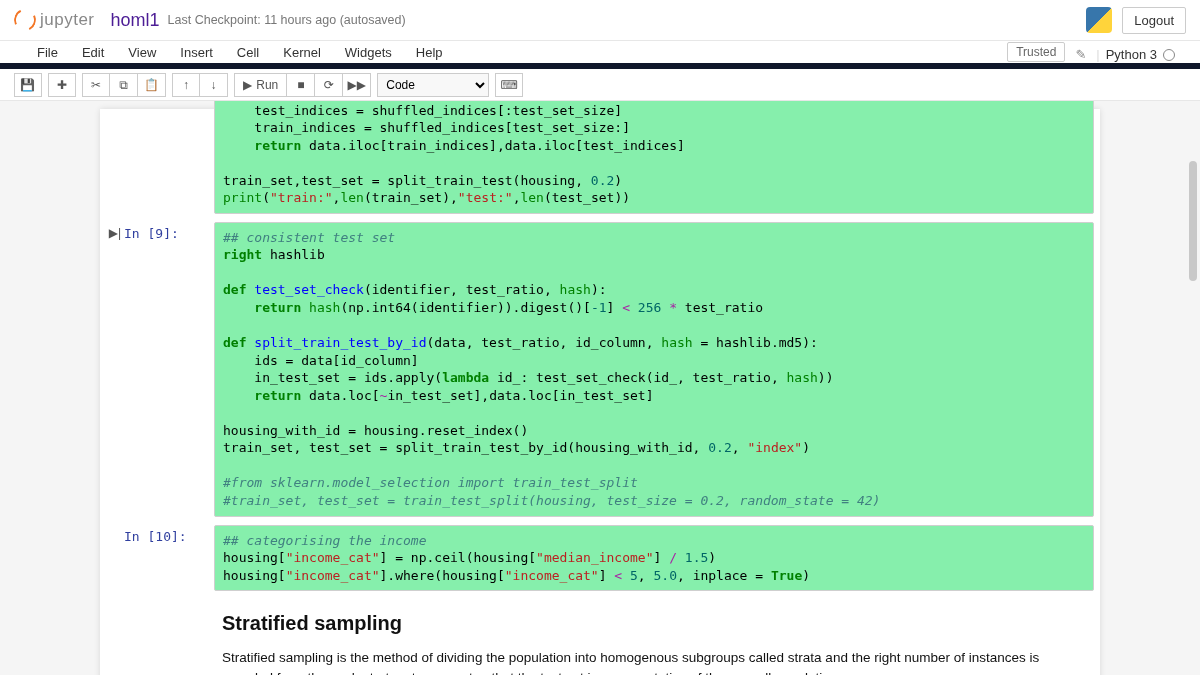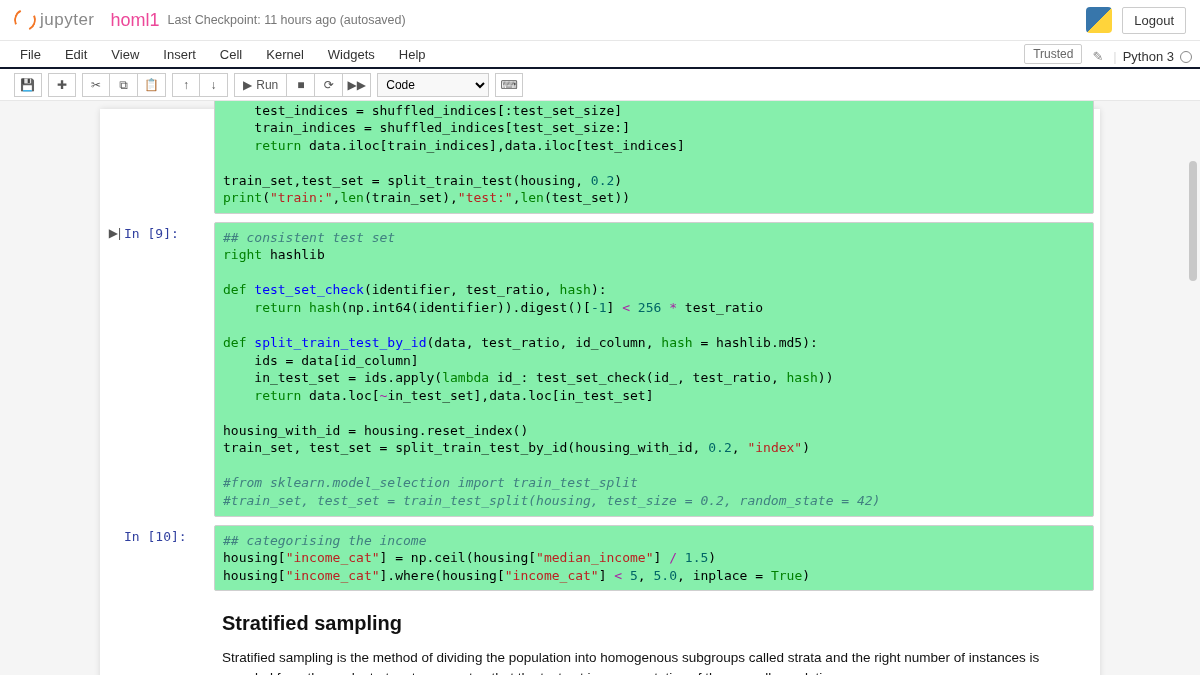--- a/index.html
+++ b/index.html
@@ -2,26 +2,26 @@
 <html><head>
 <meta charset="utf-8">
 <style>
 *{box-sizing:border-box;margin:0;padding:0}
 body{font-family:"Helvetica Neue",Helvetica,Arial,sans-serif;font-size:13px;color:#000;background:#fff}
 .page{width:1200px;height:675px;margin:0 auto;background:#f5f5f5;position:relative;overflow:hidden}
 .header{background:#fff;border-bottom:1px solid #e7e7e7;padding:20px 14px;display:flex;align-items:center;height:34px}
 .logo{display:flex;align-items:center;gap:4px;margin-right:16px}
 .logo-icon{width:22px;height:22px;border:2.4px solid #f37626;border-radius:50%;border-top-color:transparent;border-bottom-color:transparent;transform:rotate(20deg)}
 .logo-text{color:#888;font-size:17px;letter-spacing:0.5px}
-.nb-name{font-size:18px;color:#ec4899;margin-right:8px}
+.nb-name{font-size:18px;color:#4c1d95;margin-right:8px}
 .checkpoint{font-size:12.5px;color:#777}
 .header-right{margin-left:auto;display:flex;align-items:center;gap:10px}
 .py-logo{width:26px;height:26px;background:linear-gradient(135deg,#3776ab 50%,#ffd43b 50%);border-radius:4px}
 .logout-btn{border:1px solid #ccc;background:#fff;padding:5px 11px;font-size:13px;border-radius:2px;color:#333}
-.menubar{background:#fff;border-bottom:2px solid #0f172a;padding:0 8px;display:flex;align-items:center;height:28px}
+.menubar{background:#fff;border-bottom:6px solid #0f172a;padding:0 25px;display:flex;align-items:center;height:28px}
 .menu-item{padding:4px 12px;font-size:13px;color:#333;cursor:pointer}
 .menubar-right{margin-left:auto;display:flex;align-items:flex-end;gap:6px}
 .trusted{border:1px solid #ccc;padding:2px 8px;font-size:12px;color:#666;border-radius:2px}
 .pencil{color:#888;font-size:13px;padding:0 4px}
 .kernel-ind{font-size:13px;color:#333;display:flex;align-items:center;gap:6px}
 .kernel-circle{width:12px;height:12px;border:1.5px solid #888;border-radius:50%}
 .toolbar{background:#fff;border-bottom:1px solid #e7e7e7;padding:3px 14px;display:flex;align-items:center;gap:0;height:32px}
 .tb-btn{border:1px solid #ccc;background:#fff;min-width:28px;height:24px;display:inline-flex;align-items:center;justify-content:center;font-size:12px;color:#555;cursor:pointer}
 .tb-group{display:flex;margin-right:6px}
 .tb-group .tb-btn:not(:first-child){border-left:none}
@@ -31,21 +31,21 @@
 .notebook{width:1000px;margin:0 auto;background:#fff;box-shadow:0 0 6px rgba(0,0,0,0.12);padding:6px 6px}
 .cell{display:flex;margin:4px 0;padding:2px 0}
 .prompt{width:90px;padding:4px 8px 0 0;font-family:monospace;font-size:13px;flex-shrink:0}
 .prompt.in{color:#303f9f}
 .gutter{width:18px;flex-shrink:0;padding-top:4px;text-align:center;color:#555;font-size:12px}
 .cell-body{flex:1;min-width:0}
 .code-input{border:1px solid #cfcfcf;border-radius:2px;background:#86efac;padding:6px 8px;font-family:monospace;font-size:13px;line-height:1.35;white-space:pre;color:#000;overflow:hidden}
 .output{padding:6px 8px;font-family:monospace;font-size:13px;white-space:pre}
 .md-body{padding:4px 8px;font-size:13.5px;line-height:1.45;color:#111}
 .md-body h3{font-size:20px;font-weight:bold;margin:6px 0 10px 0}
-.kw{color:#008000;font-weight:normal}
+.kw{color:#008000;font-weight:bold}
 .bi{color:#008000}
 .num{color:#066}
 .str{color:#ba2121}
 .op{color:#a626a4}
 .cm{color:#408080;font-style:italic}
 .scrollbar{position:absolute;right:3px;top:60px;width:8px;height:120px;background:#c8c8c8;border-radius:4px}
 </style>
 </head>
 <body>
 

